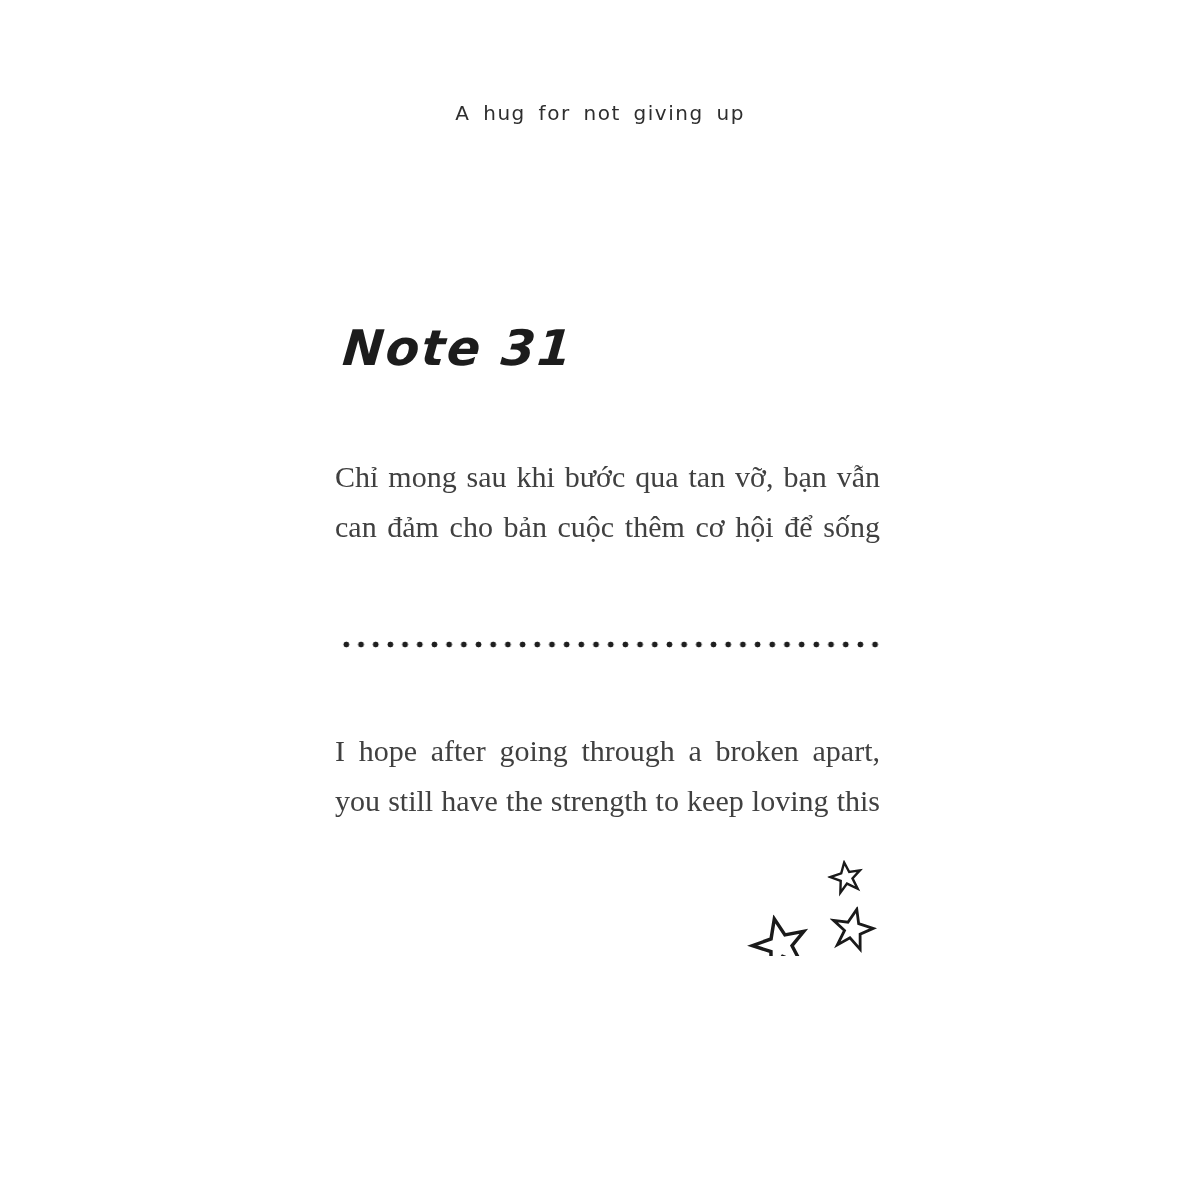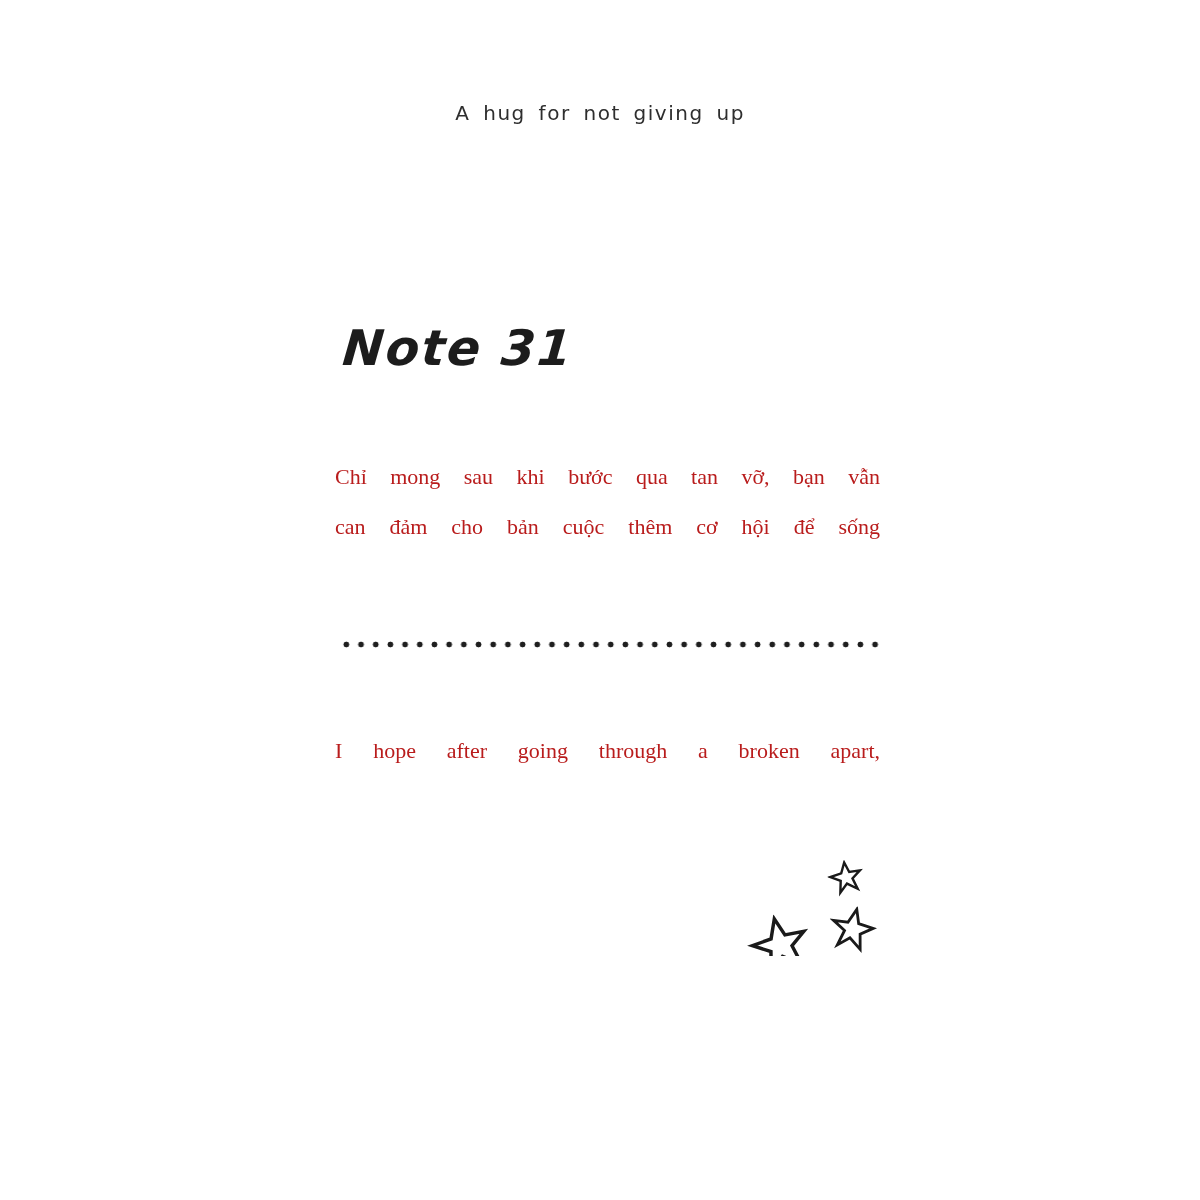--- a/index.html
+++ b/index.html
@@ -37,23 +37,23 @@
     font-weight: bold;
     font-size: 49px;
     letter-spacing: 2px;
     transform: skewX(-5deg);
     color: #1c1c1c;
   }
   .para {
     position: absolute;
     left: 335px;
     width: 545px;
-    font-size: 22px;
+    font-size: 30px;
     line-height: 50px;
-    color: #b91c1c;
+    color: #404040;
   }
   .para .line {
     text-align: justify;
     text-align-last: justify;
   }
   .para .line.last {
     text-align-last: left;
   }
   .para-vi { top: 452px; }
   .para-en { top: 726px; }
@@ -102,20 +102,21 @@
 
   <div class="para para-vi">
     <div class="line">Chỉ mong sau khi bước qua tan vỡ, bạn vẫn</div>
     <div class="line">can đảm cho bản cuộc thêm cơ hội để sống</div>
   </div>
 
   <div class="dotted-separator"></div>
 
   <div class="para para-en">
     <div class="line">I hope after going through a broken apart,</div>
+    <div class="line">you still have the strength to keep loving this</div>
   </div>
 
   <div class="stars">
     <span class="star star-small">
       <svg width="36" height="36" viewBox="-60 -60 120 120" fill="none">
         <path d="M 3,-52 L 14,-18 L 50,-17 L 21,5 L 32,42 L 0,19 L -27,45 L -19,6 L -51,-12 L -13,-18 Z" stroke="#1a1a1a" stroke-width="8" stroke-linejoin="miter" fill="none"></path>
       </svg>
     </span>
     <span class="star star-medium">
       <svg width="48" height="48" viewBox="-60 -60 120 120" fill="none">

